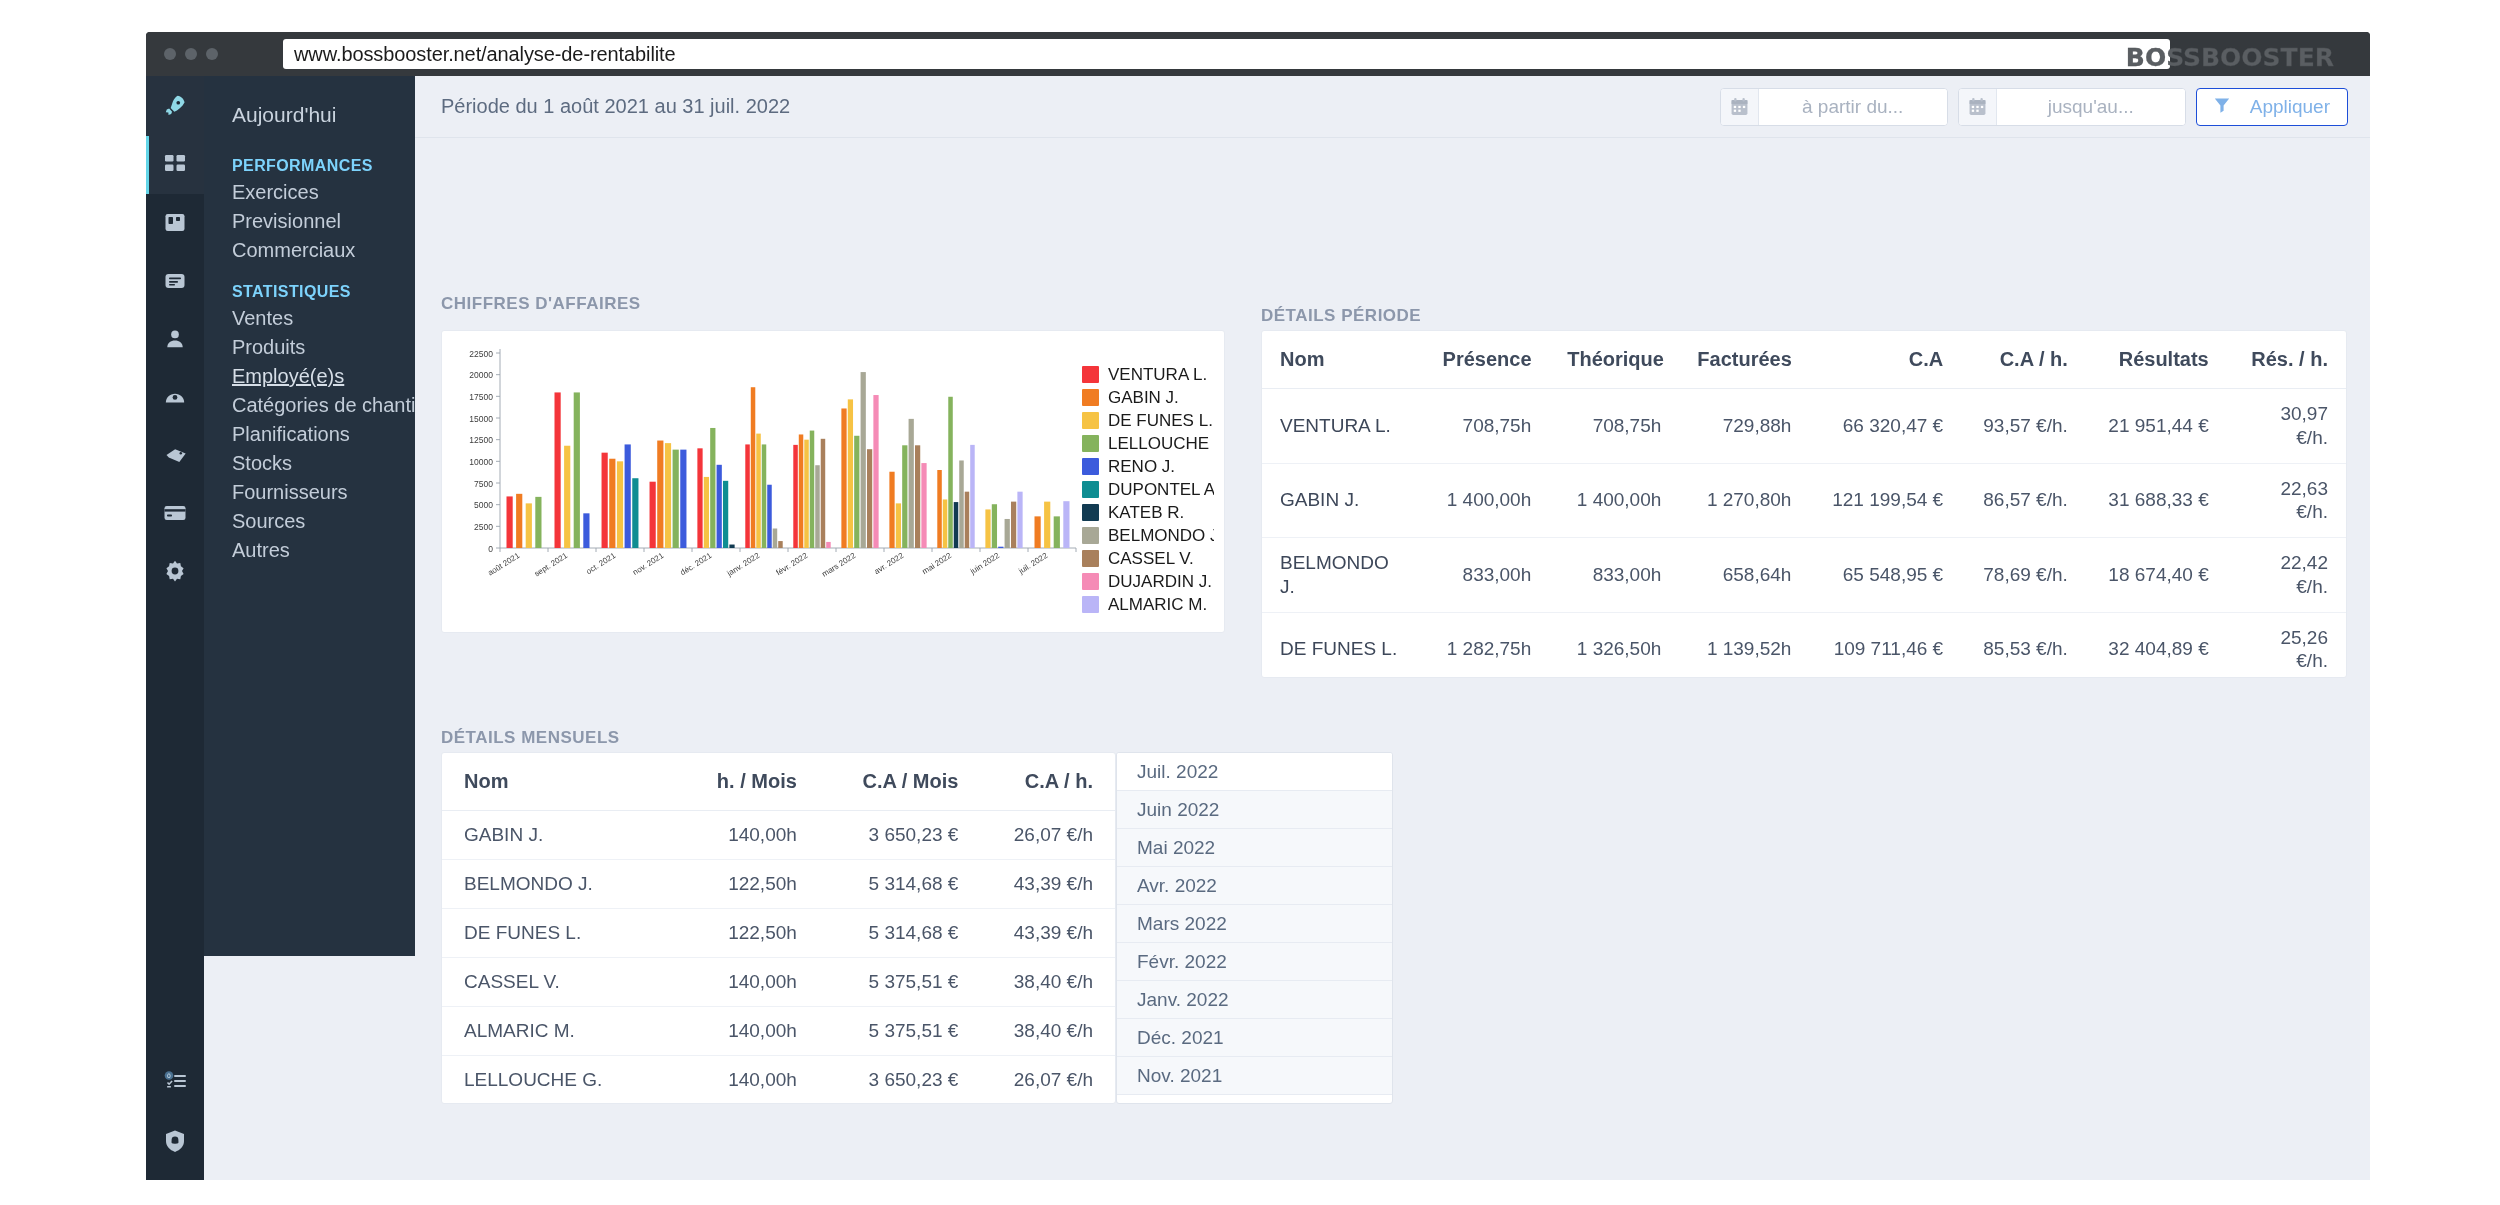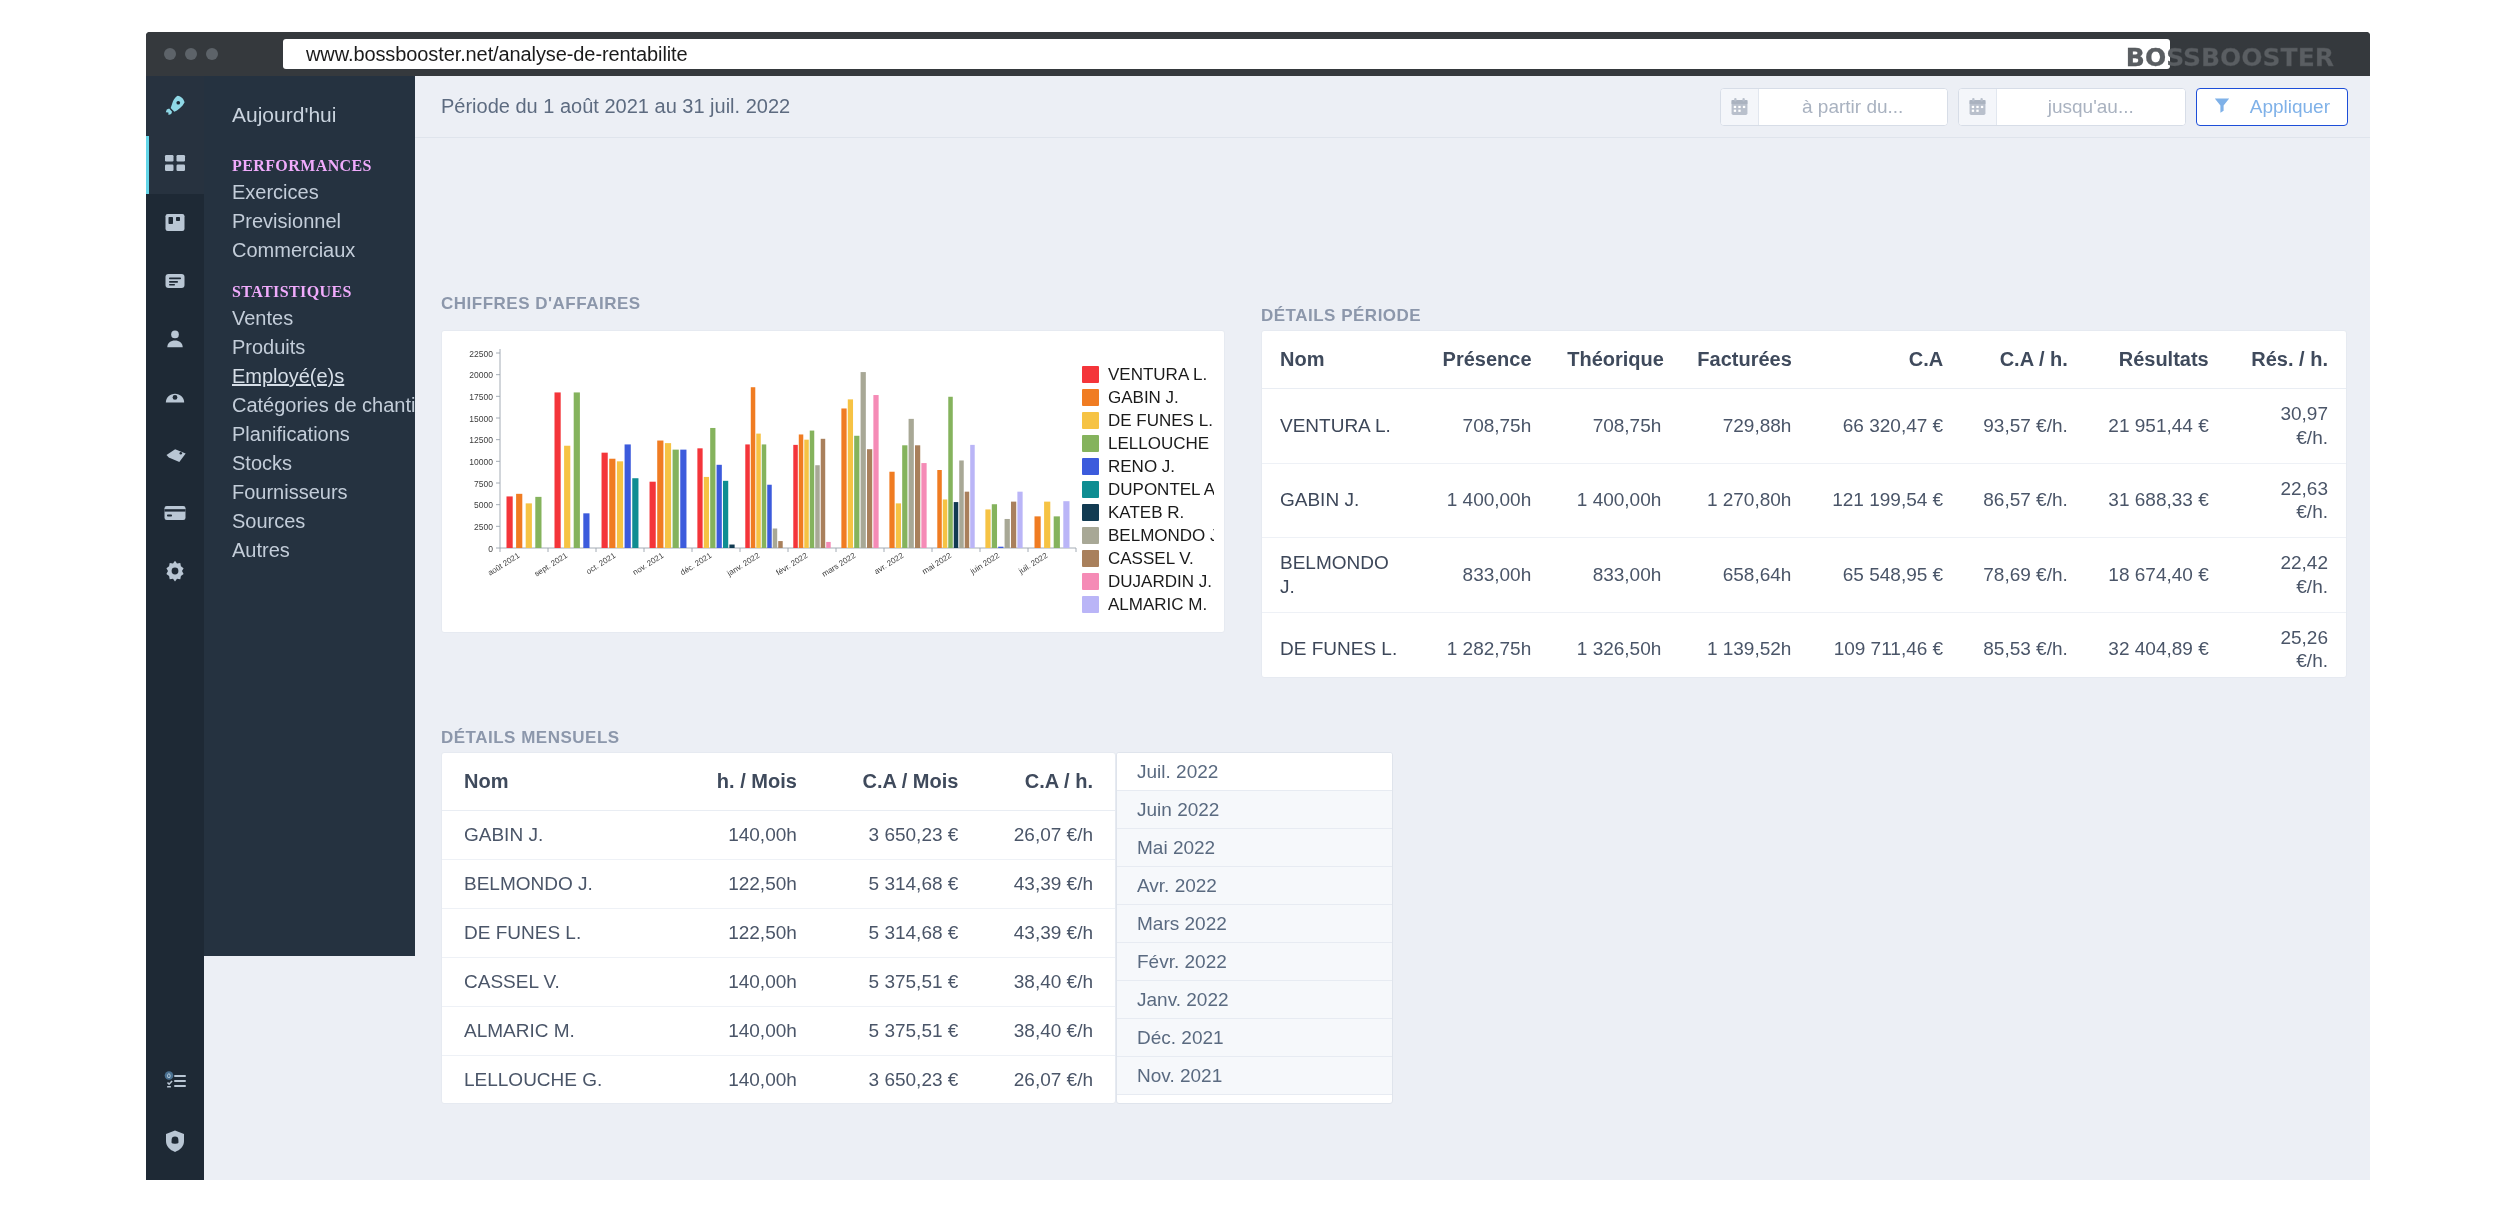--- a/index.html
+++ b/index.html
@@ -23,21 +23,21 @@
     position: relative; height: 44px; background: #35393d;
     display: flex; align-items: center;
   }
   .dots { display: flex; gap: 9px; margin-left: 18px; }
   .dot { width: 12px; height: 12px; border-radius: 50%; background: #5d6369; }
   .urlbar {
     position: absolute; left: 137px; top: 7px;
     width: 1887px; height: 30px;
     background: #fff; border-radius: 3px;
     display: flex; align-items: center;
-    padding: 0 23px;
+    padding: 0 11px;
     font-size: 20px; color: #1b1b1b;
     font-family: "Liberation Sans", sans-serif;
     letter-spacing: -0.1px;
   }
   .brandlogo {
     position: absolute; right: 36px; top: 11px;
     font-size: 25px; font-weight: 700;
     color: #5a5e62; letter-spacing: 0px;
     font-family: "DejaVu Sans", sans-serif;
     -webkit-text-stroke: 0.3px #4c5054;
@@ -69,23 +69,22 @@
     position: absolute; left: 58px; top: 0; width: 211px; height: 880px;
     background: #253240;
     padding-top: 24px;
   }
   .nav-top {
     color: #c9d3de; font-size: 21px; padding: 0 0 0 28px; line-height: 30px;
     margin-bottom: 27px;
   }
   .nav-group { margin-bottom: 18px; }
   .nav-head {
-    color: #f0abfc; font-size: 16px; font-weight: 700; letter-spacing: 0.4px;
+    color: #7dd3fc; font-size: 16px; font-weight: 700; letter-spacing: 0.4px;
     padding: 0 0 3px 28px;
-    font-family: Liberation Serif, serif;
   }
   .nav-item {
     color: #c3cdd9; font-size: 20px; line-height: 29px; padding: 0 0 0 28px;
     white-space: nowrap;
   }
   .nav-item.active { text-decoration: underline; color: #d6dee7; }
 
   
   .main { position: absolute; left: 269px; top: 0; width: 1955px; height: 1104px; background: #eceff5; }
 

